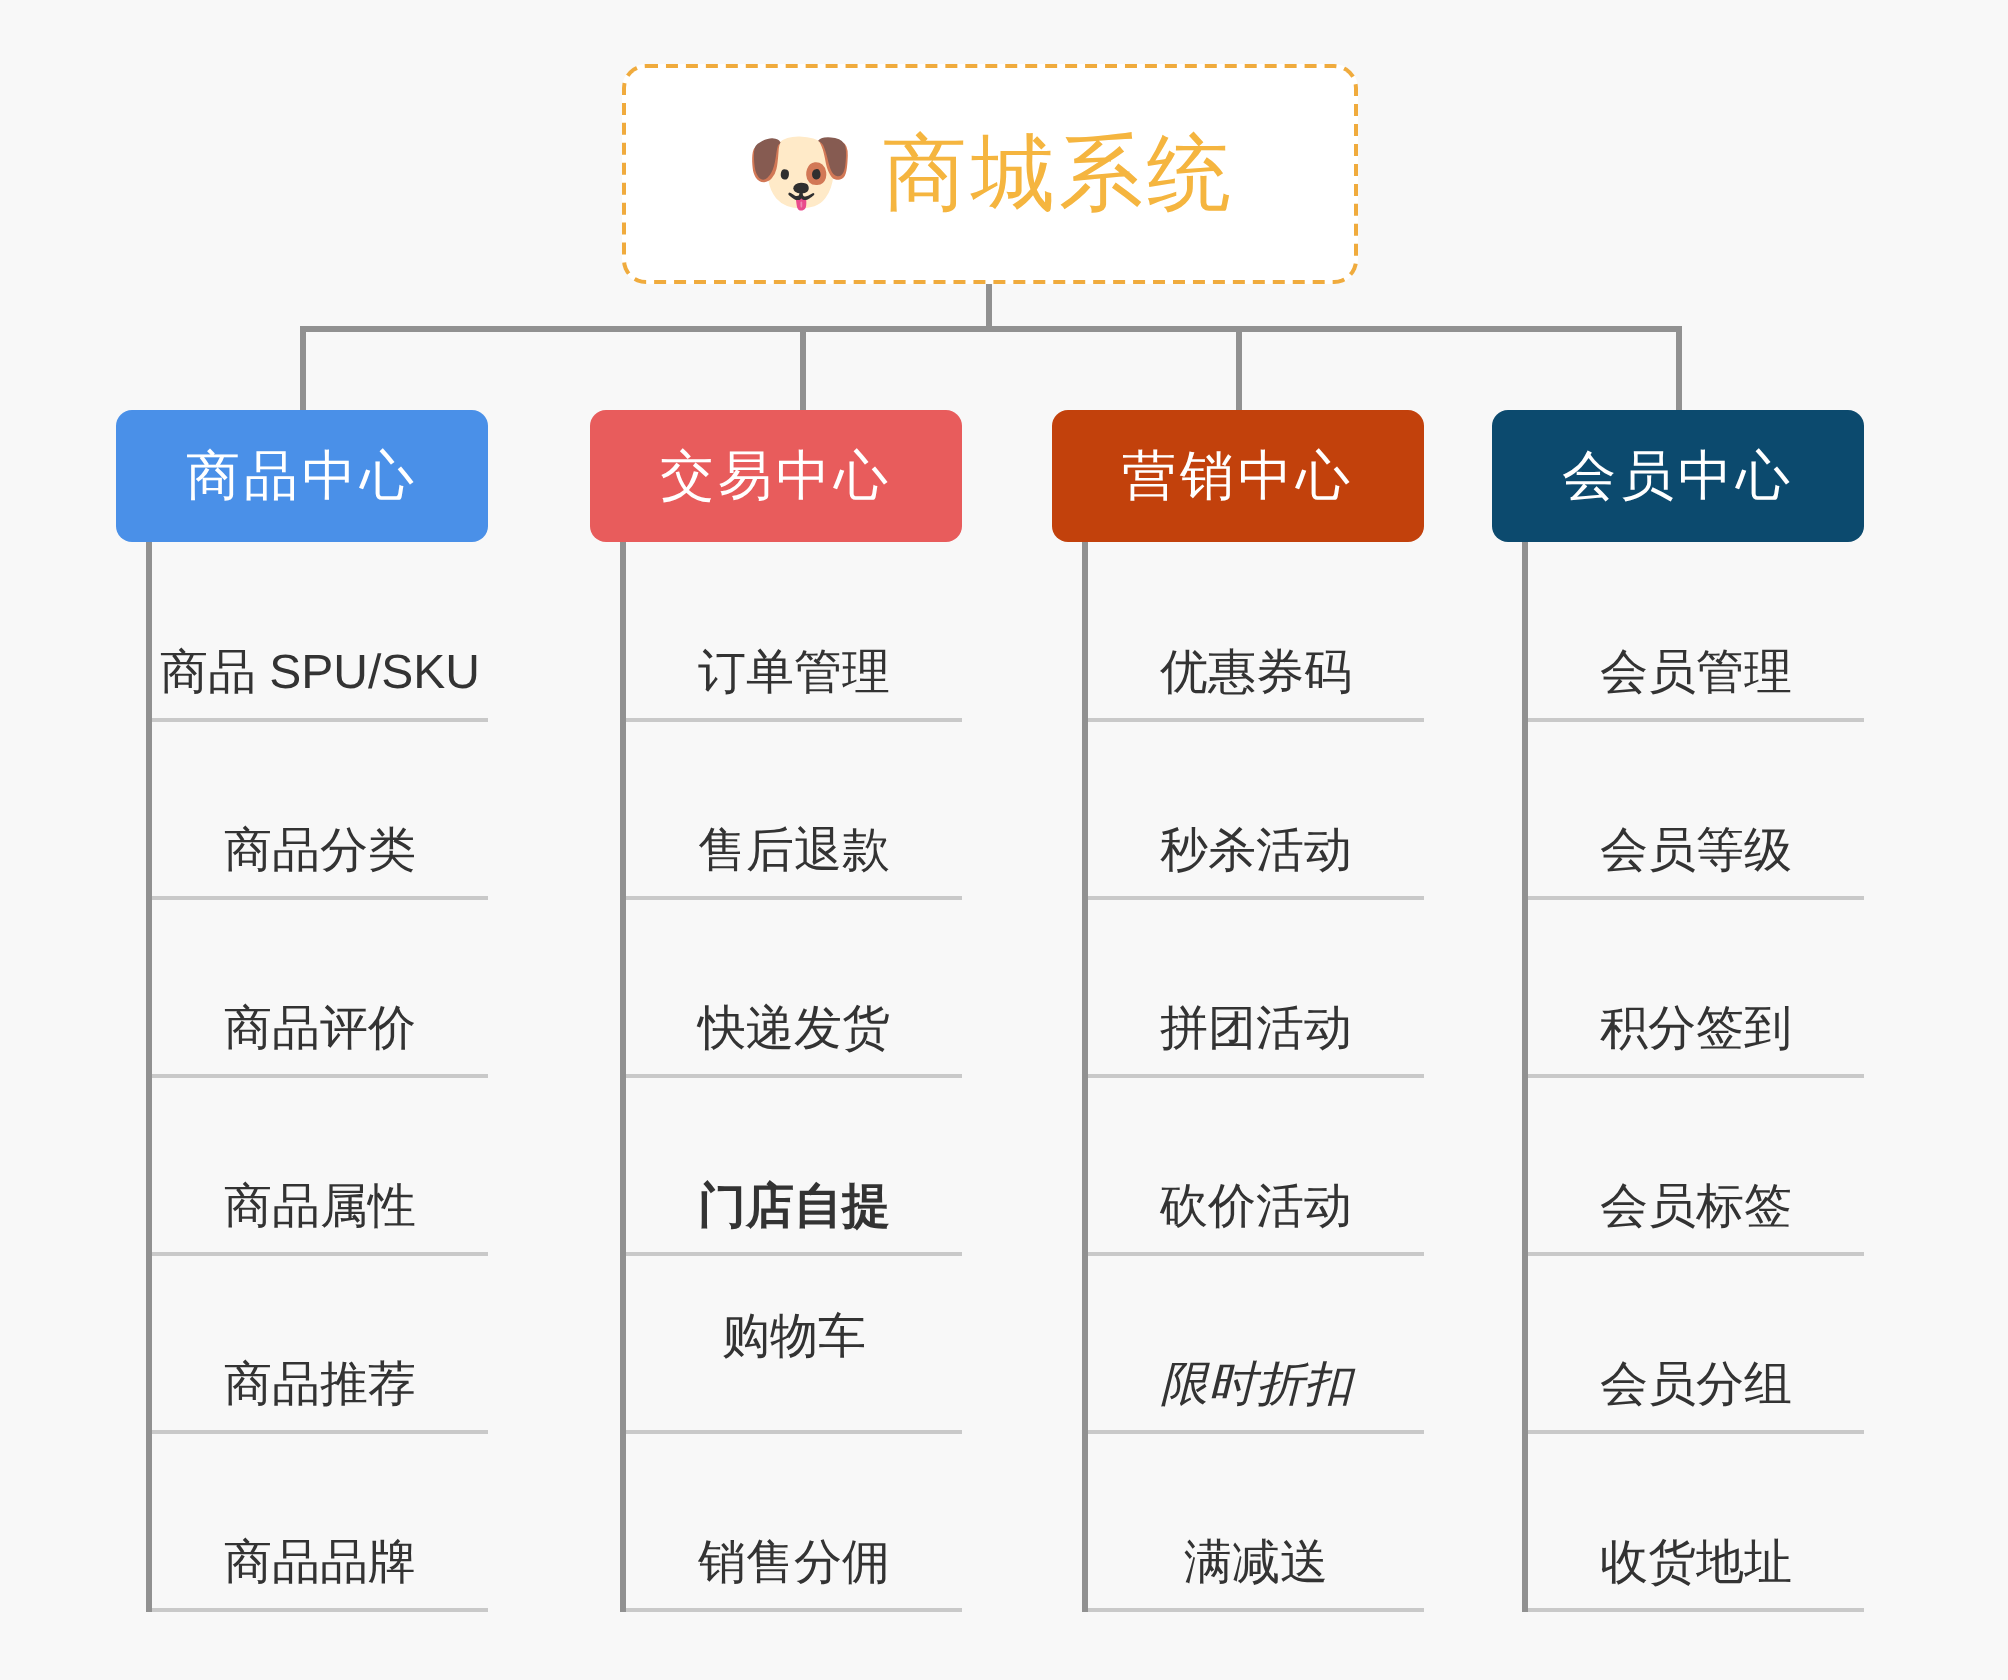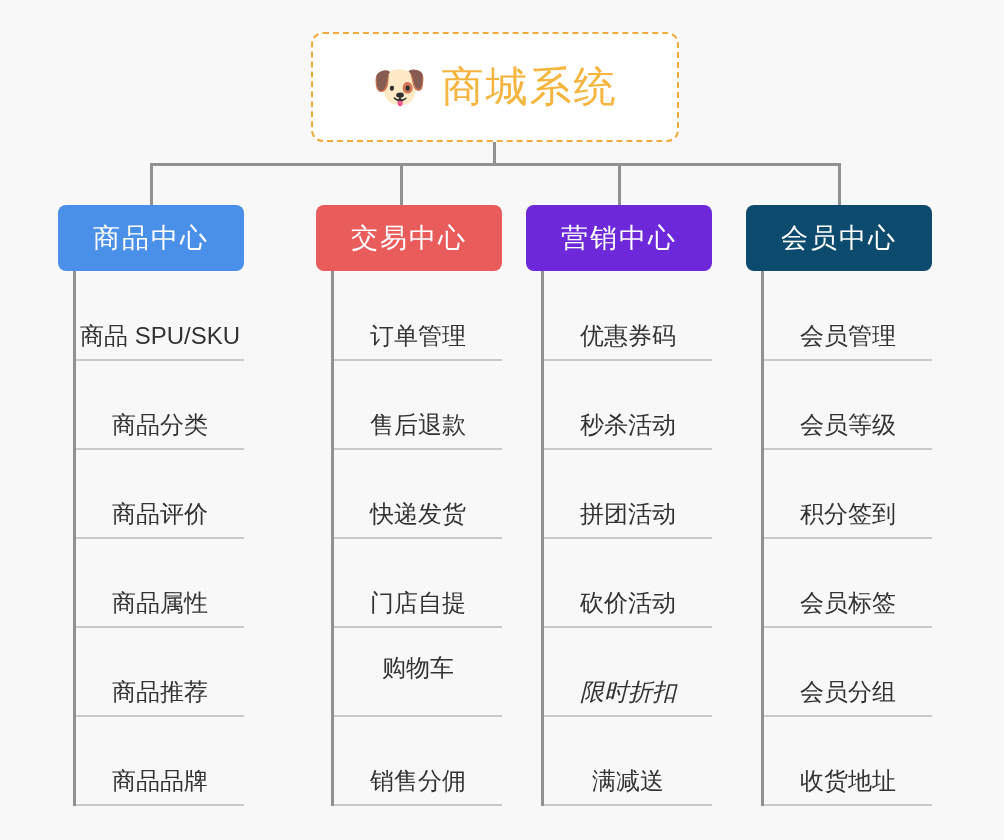--- a/index.html
+++ b/index.html
@@ -53,21 +53,21 @@
   #conn-bus   { left: 150px; top: 163px;  width: 691px; height: 3px; }
   .conn-drop  { top: 163px; width: 3px; height: 45px; }
 
   
   .column {
     position: absolute;
     top: 205px;
     width: 186px;
   }
   #col-0 { left: 58px; }
-  #col-1 { left: 316px; }
+  #col-1 { left: 295px; }
   #col-2 { left: 526px; }
   #col-3 { left: 746px; }
 
   .cat-box {
     height: 66px;
     border-radius: 8px;
     display: flex;
     align-items: center;
     justify-content: center;
     color: #ffffff;
@@ -148,34 +148,34 @@
     <div class="leaf-list" style="border-left-color: rgb(145, 145, 145);">
       <div class="leaf" style="border-bottom-color: rgb(201, 201, 201);">
           <span class="leaf-label" style="color: rgb(51, 51, 51);">订单管理</span>
         </div>
       <div class="leaf" style="border-bottom-color: rgb(201, 201, 201);">
           <span class="leaf-label" style="color: rgb(51, 51, 51);">售后退款</span>
         </div>
       <div class="leaf" style="border-bottom-color: rgb(201, 201, 201);">
           <span class="leaf-label" style="color: rgb(51, 51, 51);">快递发货</span>
         </div>
-      <div class="leaf" style="border-bottom-color: rgb(201, 201, 201);">
+      <div class="leaf" style="border-bottom-color: rgb(201, 201, 201); font-weight: bold;">
           <span class="leaf-label" style="color: rgb(51, 51, 51);">门店自提</span>
         </div>
       <div class="leaf" style="border-bottom-color: rgb(201, 201, 201); align-items: center;">
           <span class="leaf-label" style="color: rgb(51, 51, 51);">购物车</span>
         </div>
       <div class="leaf" style="border-bottom-color: rgb(201, 201, 201);">
           <span class="leaf-label" style="color: rgb(51, 51, 51);">销售分佣</span>
         </div>
     </div>
   </div>
 
   <div class="column" id="col-2">
-    <div class="cat-box" style="background: #6d28d9;">
+    <div class="cat-box" style="background: #c2410c;">
       <span>营销中心</span>
     </div>
     <div class="leaf-list" style="border-left-color: rgb(145, 145, 145);">
       <div class="leaf" style="border-bottom-color: rgb(201, 201, 201);">
           <span class="leaf-label" style="color: rgb(51, 51, 51);">优惠券码</span>
         </div>
       <div class="leaf" style="border-bottom-color: rgb(201, 201, 201);">
           <span class="leaf-label" style="color: rgb(51, 51, 51);">秒杀活动</span>
         </div>
       <div class="leaf" style="border-bottom-color: rgb(201, 201, 201); text-align: center;">

